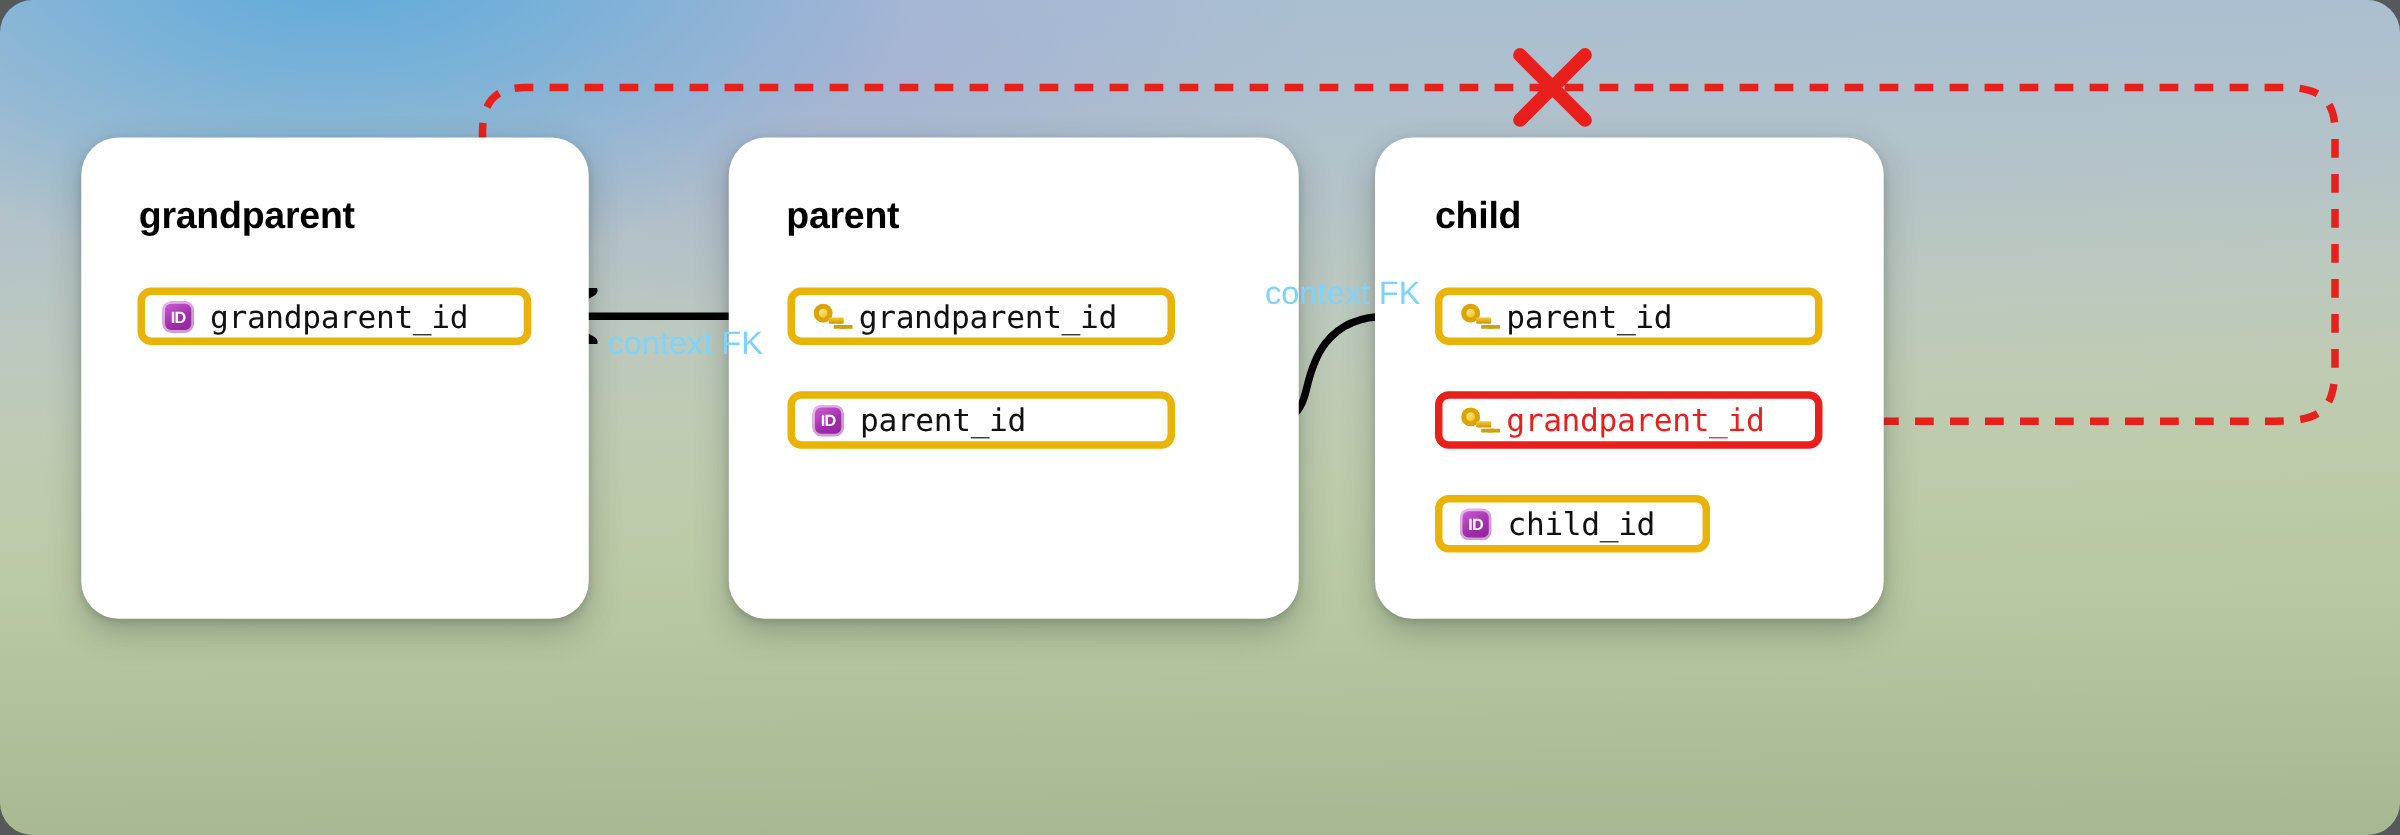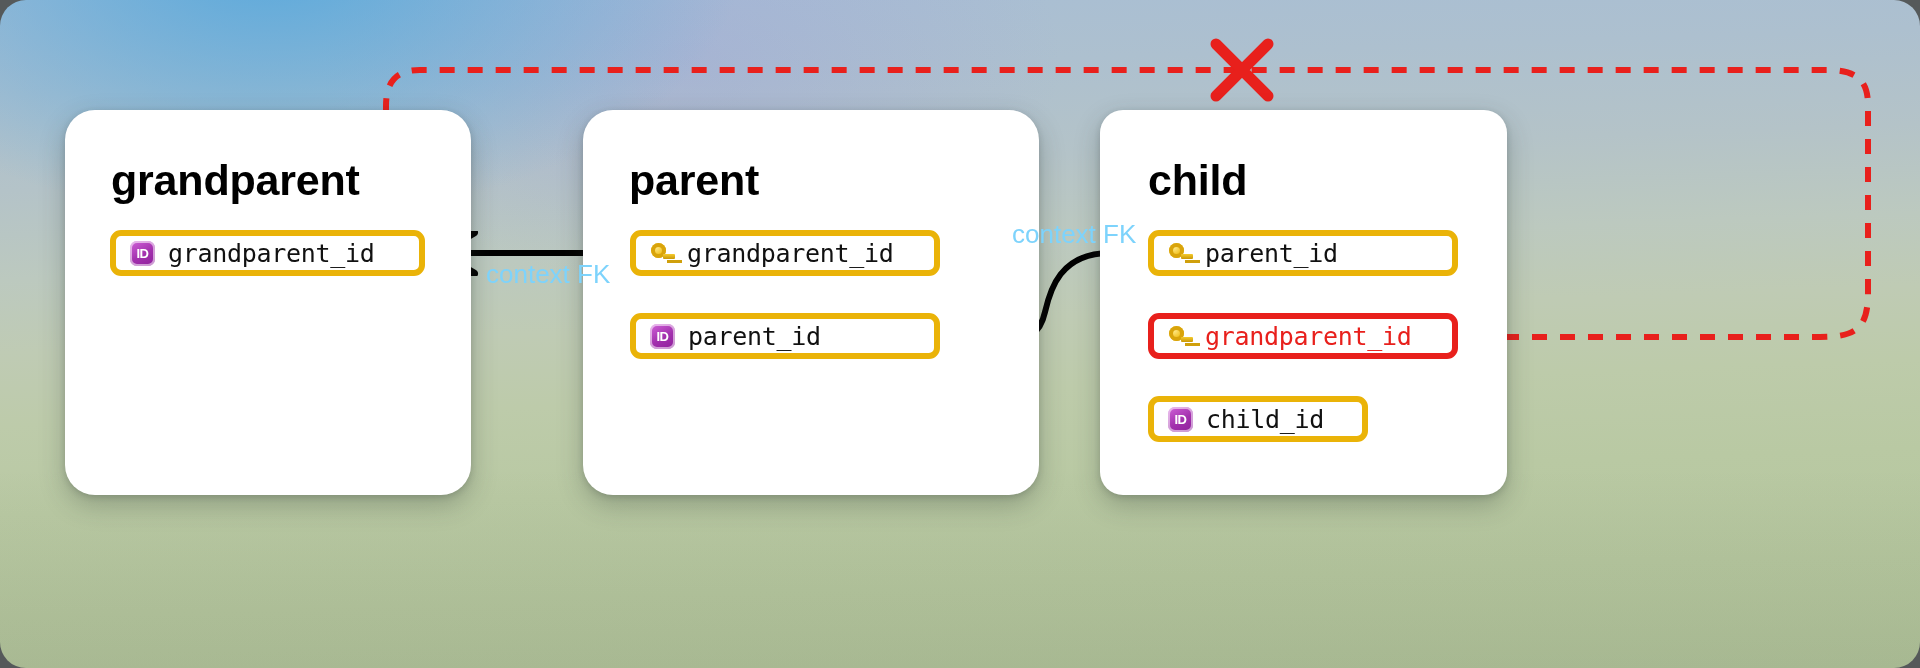--- a/index.html
+++ b/index.html
@@ -35,21 +35,21 @@
     background:linear-gradient(180deg,rgba(0,0,0,0) 70%,rgba(60,70,50,.10) 100%);
   }
   
   #links{position:absolute;left:0;top:0;width:1920px;height:668px;pointer-events:none;}
   
   .card{
     position:absolute;background:#ffffff;border-radius:30px;
     box-shadow:0 10px 26px rgba(40,50,45,.28), 0 2px 6px rgba(40,50,45,.18);
   }
   .card-title{
-    position:absolute;font-size:43px;font-weight:bold;color:#000;
+    position:absolute;font-size:30px;font-weight:bold;color:#000;
     letter-spacing:-.2px;white-space:nowrap;
   }
   
   .field{
     position:absolute;display:flex;align-items:center;
     box-sizing:border-box;
     height:46px;border:6px solid #eab308;border-radius:11px;
     background:#fff;padding:0 14px;
   }
   .field.bad{border-color:#e8201c;}
@@ -145,21 +145,21 @@
       <span class="keyicon"></span>
       <span class="fld-label">grandparent_id</span>
     </div>
 
     <div class="field" style="left:47px;top:203px;width:310px;">
       <span class="idbadge"></span>
       <span class="fld-label">parent_id</span>
     </div>
   </div>
 
-  <div class="card" style="left:1100px;top:110px;width:407px;height:385px;border-radius:23px;">
+  <div class="card" style="left:1100px;top:110px;width:407px;height:385px;">
     <div class="card-title" style="left:48px;top:46px;">child</div>
 
     <div class="field" style="left:48px;top:120px;width:310px;">
       <span class="keyicon"></span>
       <span class="fld-label">parent_id</span>
     </div>
 
     <div class="field bad" style="left:48px;top:203px;width:310px;">
       <span class="keyicon"></span>
       <span class="fld-label">grandparent_id</span>

